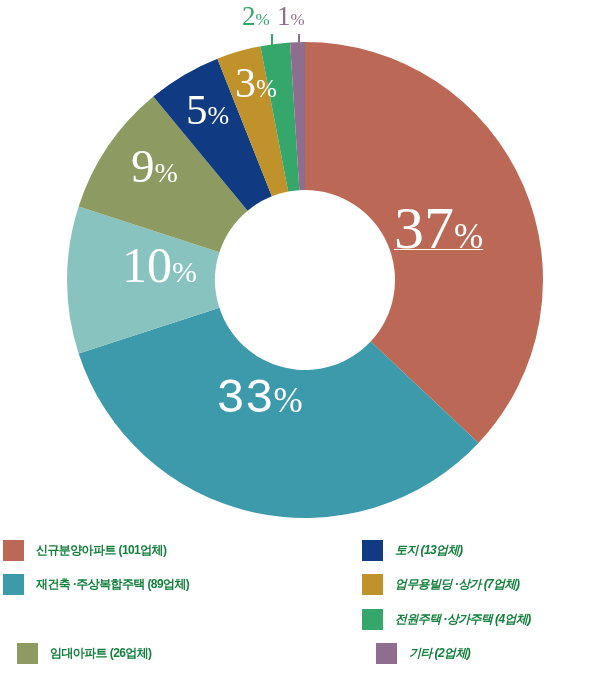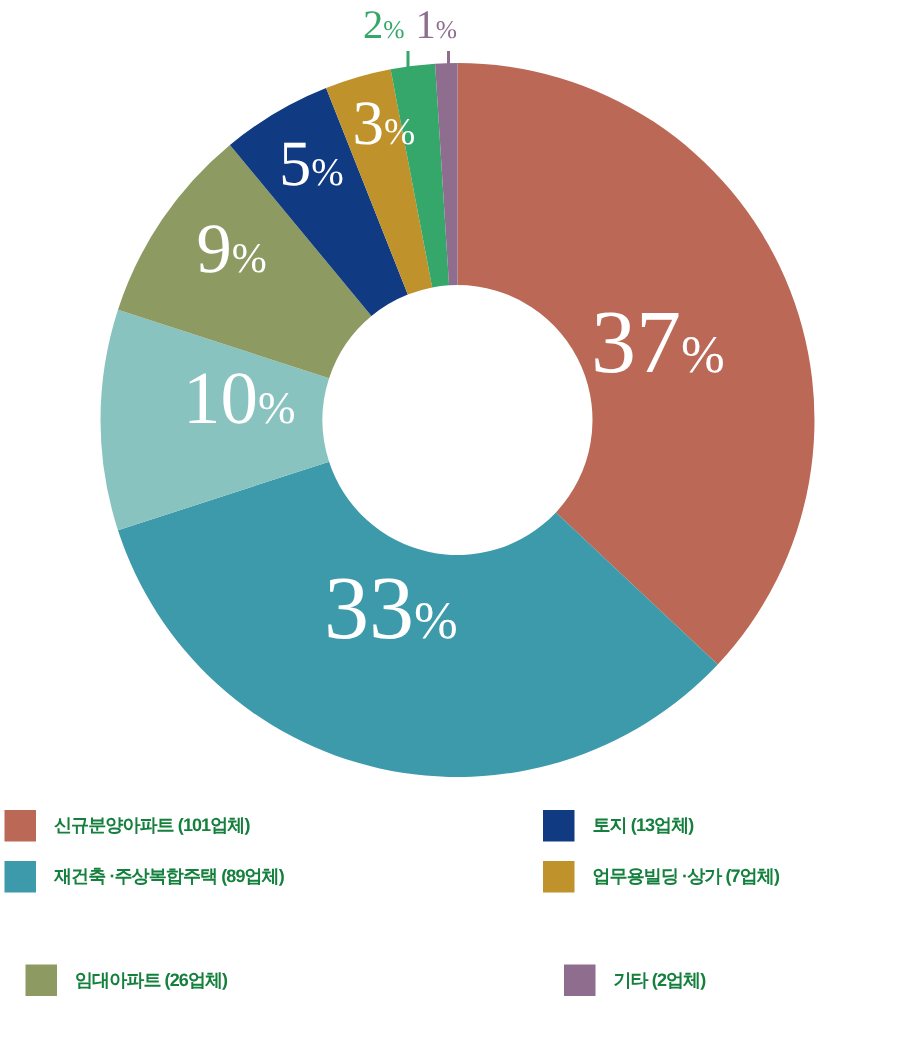--- a/index.html
+++ b/index.html
@@ -35,21 +35,21 @@
     top: 522px;
     width: 600px;
     height: 174px;
   }
   .legend-col {
     position: absolute;
     top: 0;
     height: 174px;
   }
   #legend-col-left  { left: 3px;   width: 350px; }
-  #legend-col-right { left: 362px; width: 238px; }
+  #legend-col-right { left: 362px; width: 238px; font-style: italic; }
 
   .legend-row {
     position: absolute;
     left: 0;
     height: 34px;
     display: flex;
     align-items: center;
   }
   .legend-row.r0 { top: 11px; }
   .legend-row.r1 { top: 45px; }
@@ -79,26 +79,26 @@
     font-weight: normal;
   }
   .pct .num {
     font-family: "Liberation Serif", "DejaVu Serif", serif;
   }
   .pct .sym {
     font-family: "Liberation Serif", "DejaVu Serif", serif;
   }
   .pct.inside { color: #ffffff; }
 
-  .pct-37 { left: 394px; top: 198px; }
+  .pct-37 { left: 394px; top: 198px; text-decoration: underline; }
   .pct-37 .num { font-size: 60px; }
   .pct-37 .sym { font-size: 35px; }
 
   .pct-33 { left: 216px; top: 375px; }
-  .pct-33 .num { font-size: 60px; }
+  .pct-33 .num { font-size: 48px; font-family: Liberation Mono, monospace; }
   .pct-33 .sym { font-size: 35px; }
 
   .pct-10 { left: 105px; top: 240px; }
   .pct-10 .num { font-size: 50px; margin-left: 17px; }
   .pct-10 .sym { font-size: 30px; }
 
   .pct-9 { left: 131px; top: 143px; }
   .pct-9 .num { font-size: 47px; }
   .pct-9 .sym { font-size: 28px; }
 
@@ -192,19 +192,23 @@
 
   <div class="legend-col" id="legend-col-right">
     <div class="legend-row r0">
       <span class="swatch" id="sw-r0" style="background: rgb(16, 58, 130);"></span>
       <span class="legend-label">토지 (13업체)</span>
     </div>
     <div class="legend-row r1">
       <span class="swatch" id="sw-r1" style="background: rgb(191, 146, 43);"></span>
       <span class="legend-label">업무용빌딩 ·상가 (7업체)</span>
     </div>
+    <div class="legend-row r2">
+      <span class="swatch" id="sw-r2" style="background: rgb(53, 167, 107);"></span>
+      <span class="legend-label">전원주택 ·상가주택 (4업체)</span>
+    </div>
     <div class="legend-row r3">
       <span class="swatch" id="sw-r3" style="background: rgb(143, 109, 143);"></span>
       <span class="legend-label">기타 (2업체)</span>
     </div>
   </div>
 
 </div>
 
 </body></html>

